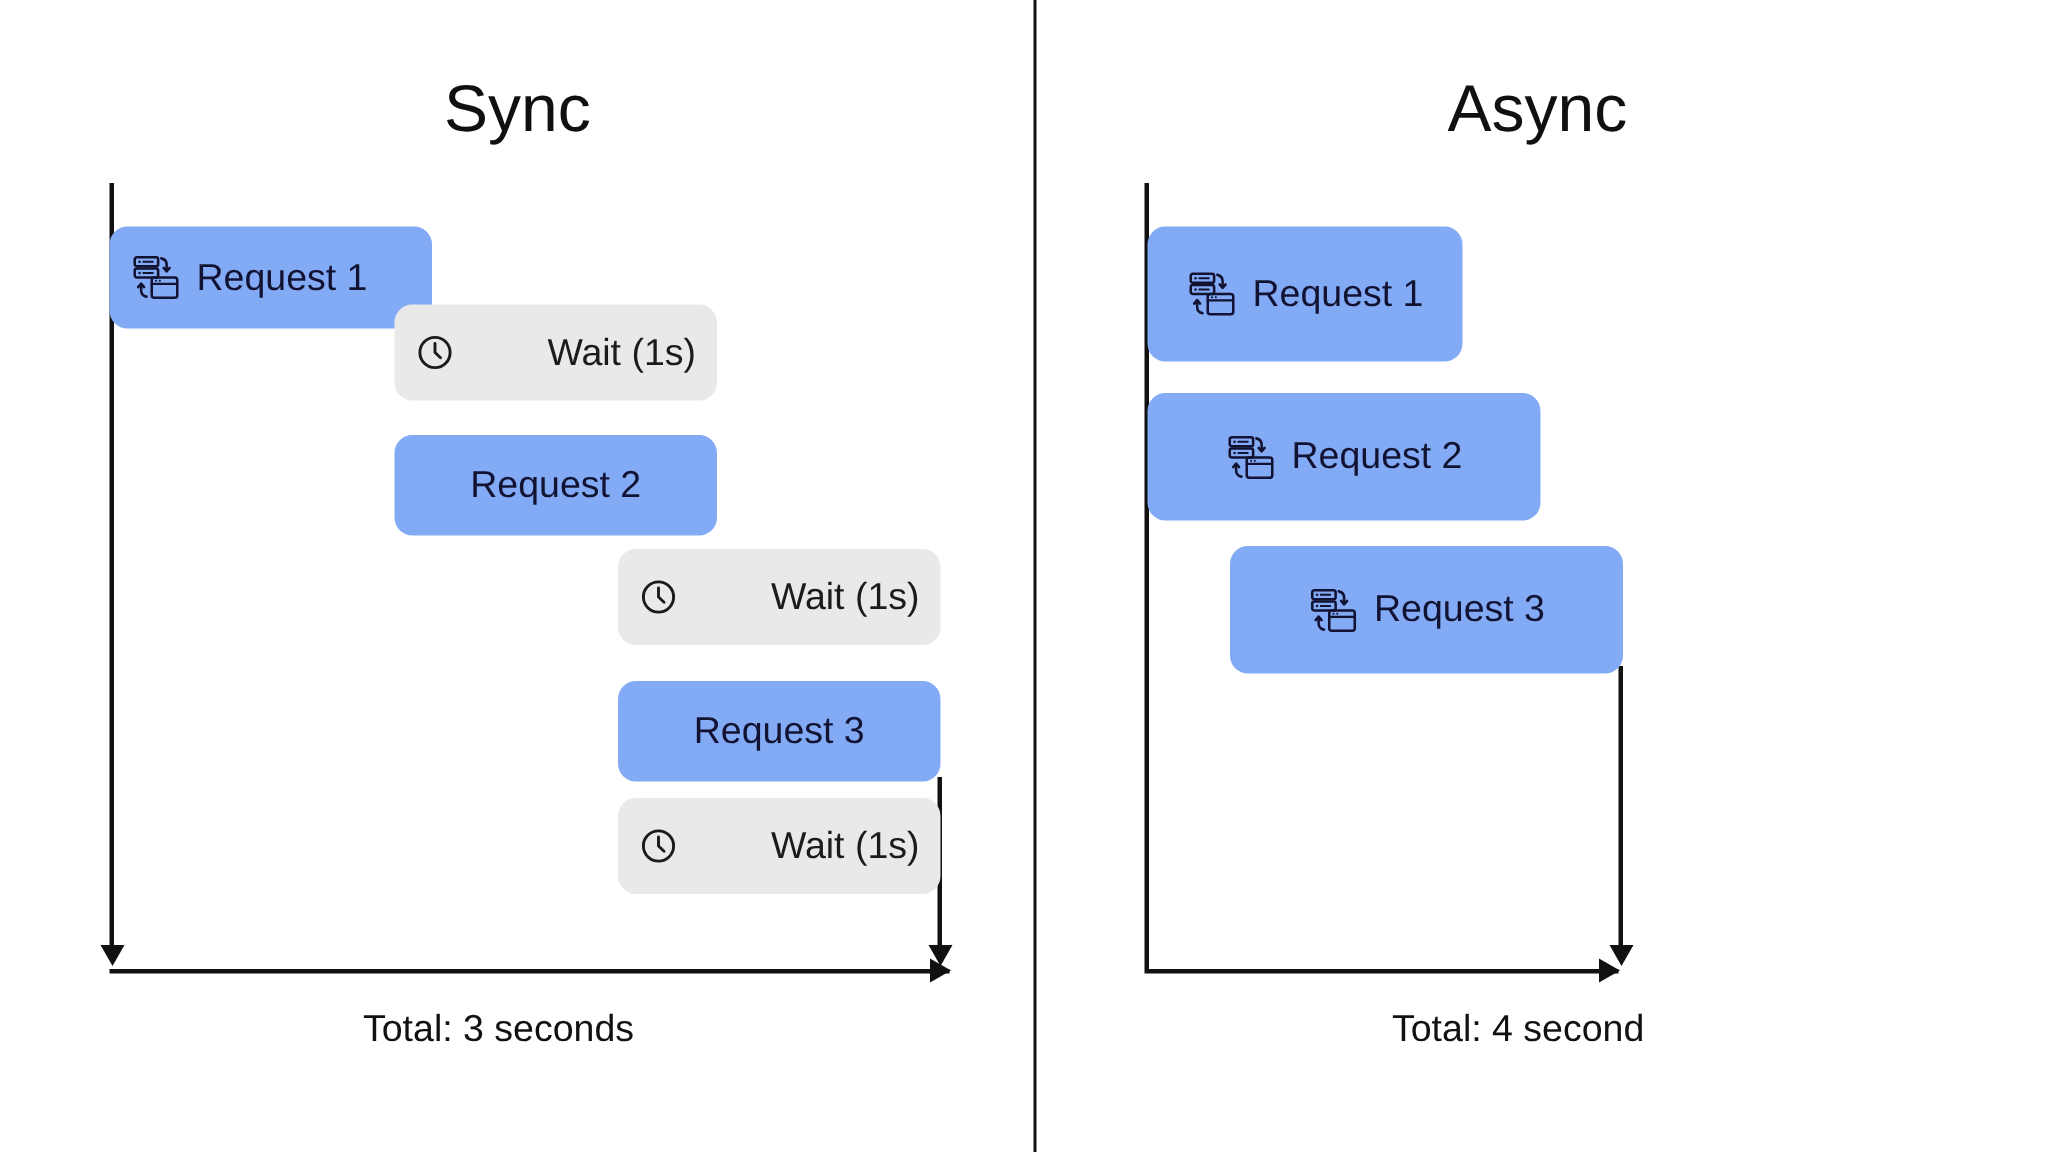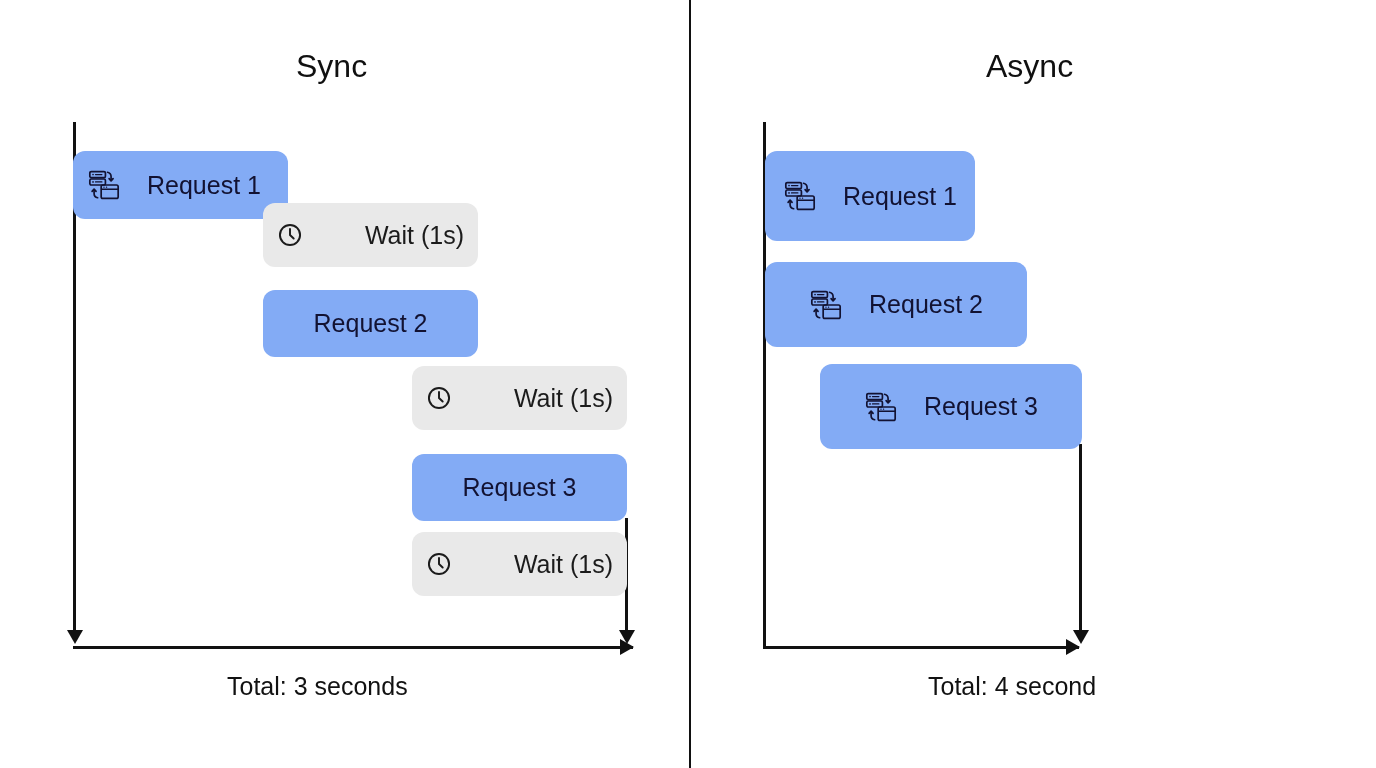--- a/index.html
+++ b/index.html
@@ -28,28 +28,28 @@
     position: absolute;
     left: 689px;
     top: 0px;
     width: 2px;
     height: 768px;
     background: #111111;
   }
   
   .panel-title {
     position: absolute;
-    font-size: 32px;
+    font-size: 44px;
     font-weight: 400;
     color: #101010;
     letter-spacing: 0px;
     white-space: nowrap;
   }
   #title-sync  { left: 296px; top: 48px; }
-  #title-async { left: 986px; top: 48px; }
+  #title-async { left: 965px; top: 48px; }
 
   
   .vline {
     position: absolute;
     width: 3px;
     background: #111111;
   }
   .hline {
     position: absolute;
     height: 3px;
@@ -71,21 +71,21 @@
   }
 
   
   .bar {
     position: absolute;
     box-sizing: border-box;
     border-radius: 12px;
     display: flex;
     align-items: center;
     justify-content: center;
-    gap: 26px;
+    gap: 10px;
     padding: 0 14px;
     font-size: 25px;
     line-height: 1;
     white-space: nowrap;
   }
   .bar.request {
     background: #83abf5;
     color: #121232;
   }
   .bar.wait {
@@ -99,21 +99,21 @@
   .ic.api   { width: 34px; height: 34px; }
   .ic.clock { width: 26px; height: 26px; }
 
   
   .total {
     position: absolute;
     font-size: 25px;
     color: #111111;
     white-space: nowrap;
   }
-  #total-sync  { left: 227px; top: 672px; }
+  #total-sync  { left: 242px; top: 672px; }
   #total-async { left: 928px; top: 672px; }
 </style>
 </head>
 <body>
 
 <div id="stage">
 
   <div class="divider"></div>
 
   <div class="panel-title" id="title-sync">Sync</div>

